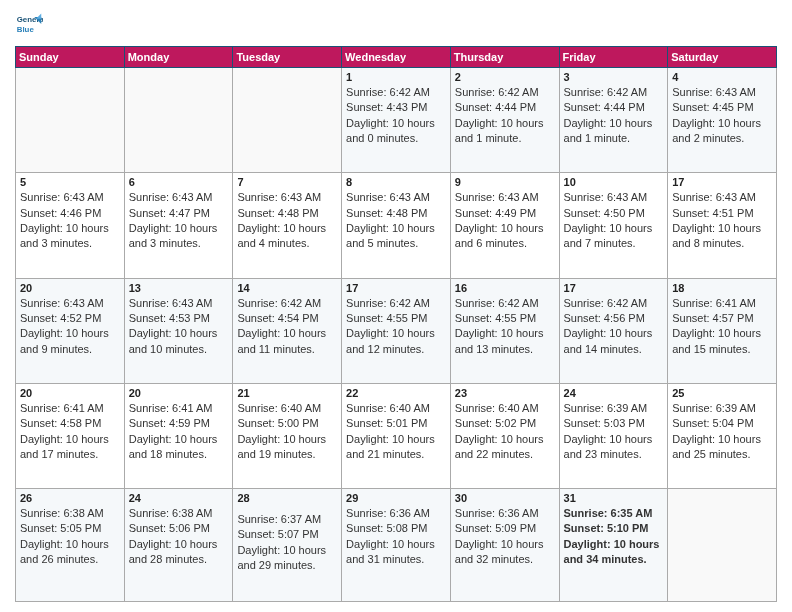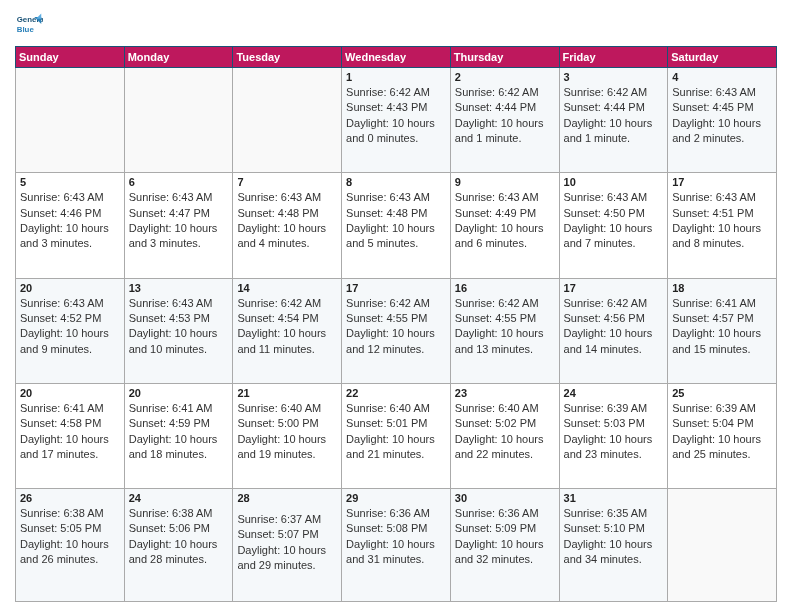--- a/index.html
+++ b/index.html
@@ -344,21 +344,21 @@
           </td>
           <td>
             <span class="day-number">30</span>
             <div class="day-info" style="white-space: pre-line;">Sunrise: 6:36 AM
 Sunset: 5:09 PM
 Daylight: 10 hours
 and 32 minutes.</div>
           </td>
           <td>
             <span class="day-number">31</span>
-            <div class="day-info" style="white-space: pre-line;">Sunrise: 6:35 AM
+            <div class="day-info" style="white-space: pre-line; font-weight: bold;">Sunrise: 6:35 AM
 Sunset: 5:10 PM
 Daylight: 10 hours
 and 34 minutes.</div>
           </td>
           <td class="empty-cell"></td>
         </tr>
       </tbody>
   </table>
 </div>
 

